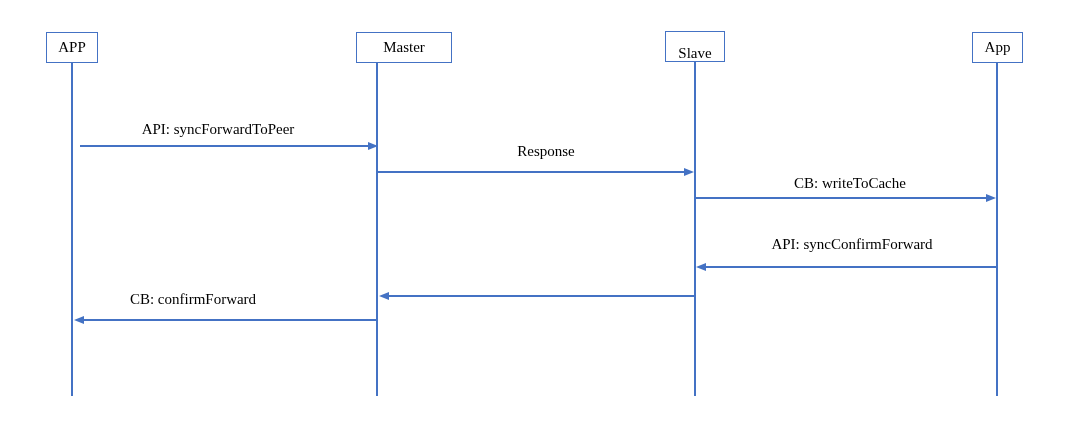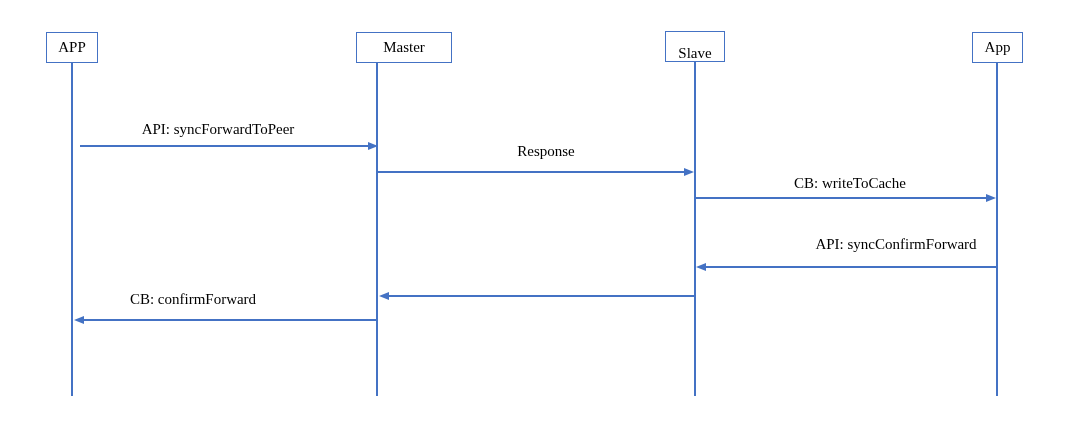--- a/index.html
+++ b/index.html
@@ -77,19 +77,19 @@
     <div class="arrowhead right" style="left: 368px; top: 141.5px;"></div>
     <div class="msg-label" style="left: 218px; top: 120px;">API: syncForwardToPeer</div>
     <div class="msg-line" style="top: 171.25px; left: 378px; width: 308px;"></div>
     <div class="arrowhead right" style="left: 684px; top: 167.5px;"></div>
     <div class="msg-label" style="left: 546px; top: 142px;">Response</div>
     <div class="msg-line" style="top: 197.25px; left: 695px; width: 293px;"></div>
     <div class="arrowhead right" style="left: 986px; top: 193.5px;"></div>
     <div class="msg-label" style="left: 802px; top: 174px; margin-left: 48px;">CB: writeToCache</div>
     <div class="msg-line" style="top: 266.25px; left: 704px; width: 293px;"></div>
     <div class="arrowhead left" style="left: 696px; top: 262.5px;"></div>
-    <div class="msg-label" style="left: 852px; top: 235px; margin-left: 44px;">API: syncConfirmForward</div>
+    <div class="msg-label" style="left: 852px; top: 235px;">API: syncConfirmForward</div>
     <div class="msg-line" style="top: 295.25px; left: 387px; width: 308px;"></div>
     <div class="arrowhead left" style="left: 379px; top: 291.5px;"></div>
     <div class="msg-line" style="top: 319.25px; left: 82px; width: 295px;"></div>
     <div class="arrowhead left" style="left: 74px; top: 315.5px;"></div>
     <div class="msg-label" style="left: 193px; top: 290px;">CB: confirmForward</div>
   </div>
 
 </body></html>

